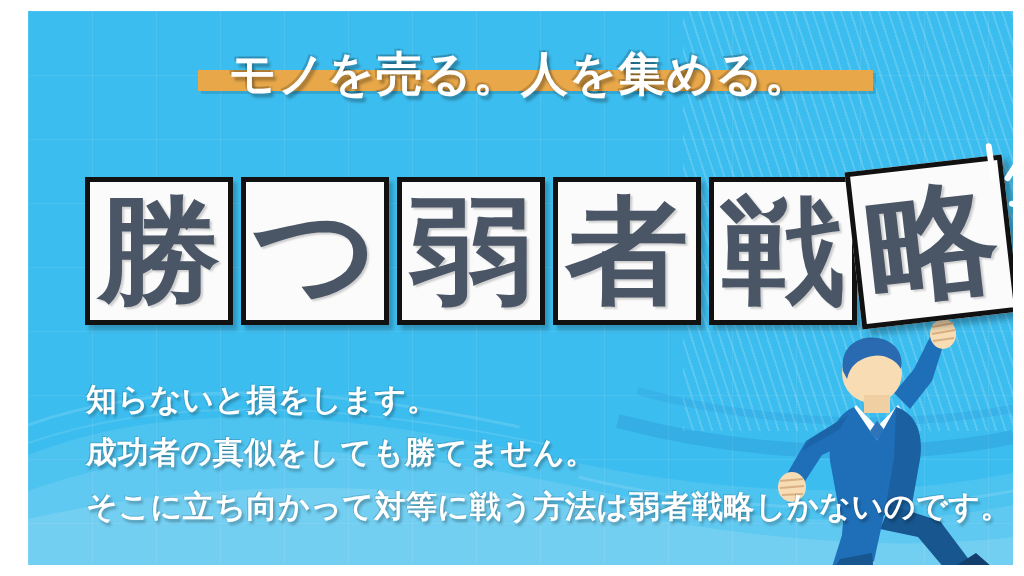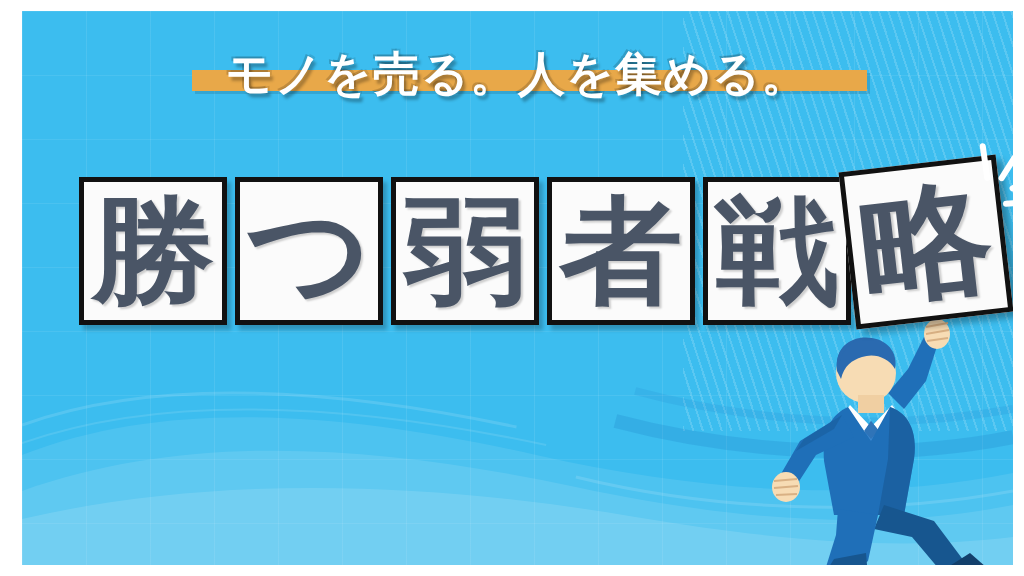--- a/index.html
+++ b/index.html
@@ -14,21 +14,21 @@
     overflow: hidden;
     font-family: "DejaVu Sans", "Liberation Sans", sans-serif;
   }
 
   .slide {
     position: relative;
     width: 1024px;
     height: 576px;
     background: #ffffff;
     box-sizing: border-box;
-    padding: 11px 11px 11px 22px;
+    padding: 11px 11px 11px 28px;
     overflow: hidden;
   }
 
   .canvas {
     position: relative;
     width: 100%;
     height: 100%;
     background: #3cbdef;
     overflow: hidden;
   }
@@ -289,15 +289,20 @@
 
         <path d="M210,258 L232,244 L248,258 L240,272 L212,272 Z" fill="#123f6b"></path>
 
         <path d="M100,200 L140,206 L130,252 L110,268 L88,258 L98,226 Z" fill="#1f6fb8"></path>
         <path d="M96,250 L128,244 L130,268 L106,276 L86,266 Z" fill="#17568f"></path>
 
         <path d="M86,262 L112,258 L118,280 L96,288 L78,278 Z" fill="#123f6b"></path>
       </svg>
     </div>
 
+    <div class="body-copy">
+      <div class="line">知らないと損をします。</div>
+      <div class="line">成功者の真似をしても勝てません。</div>
+      <div class="line">そこに立ち向かって対等に戦う方法は弱者戦略しかないのです。</div>
+    </div>
 
   </div>
 </div>
 
 </body></html>

